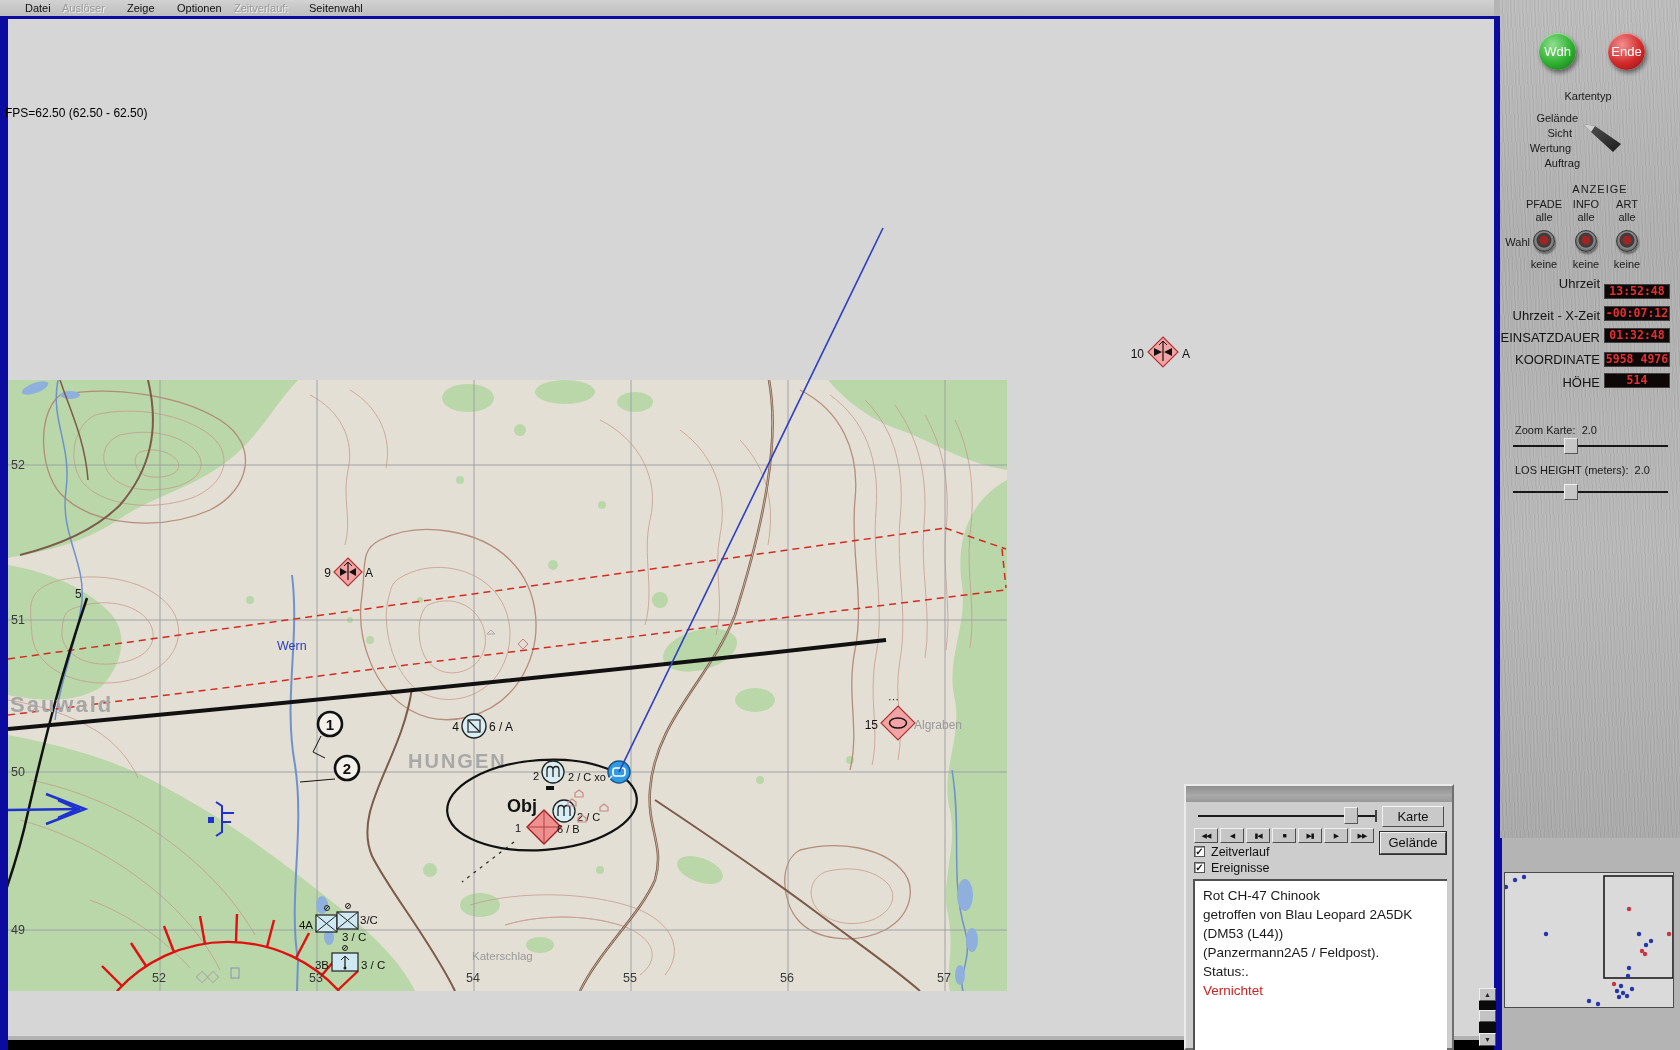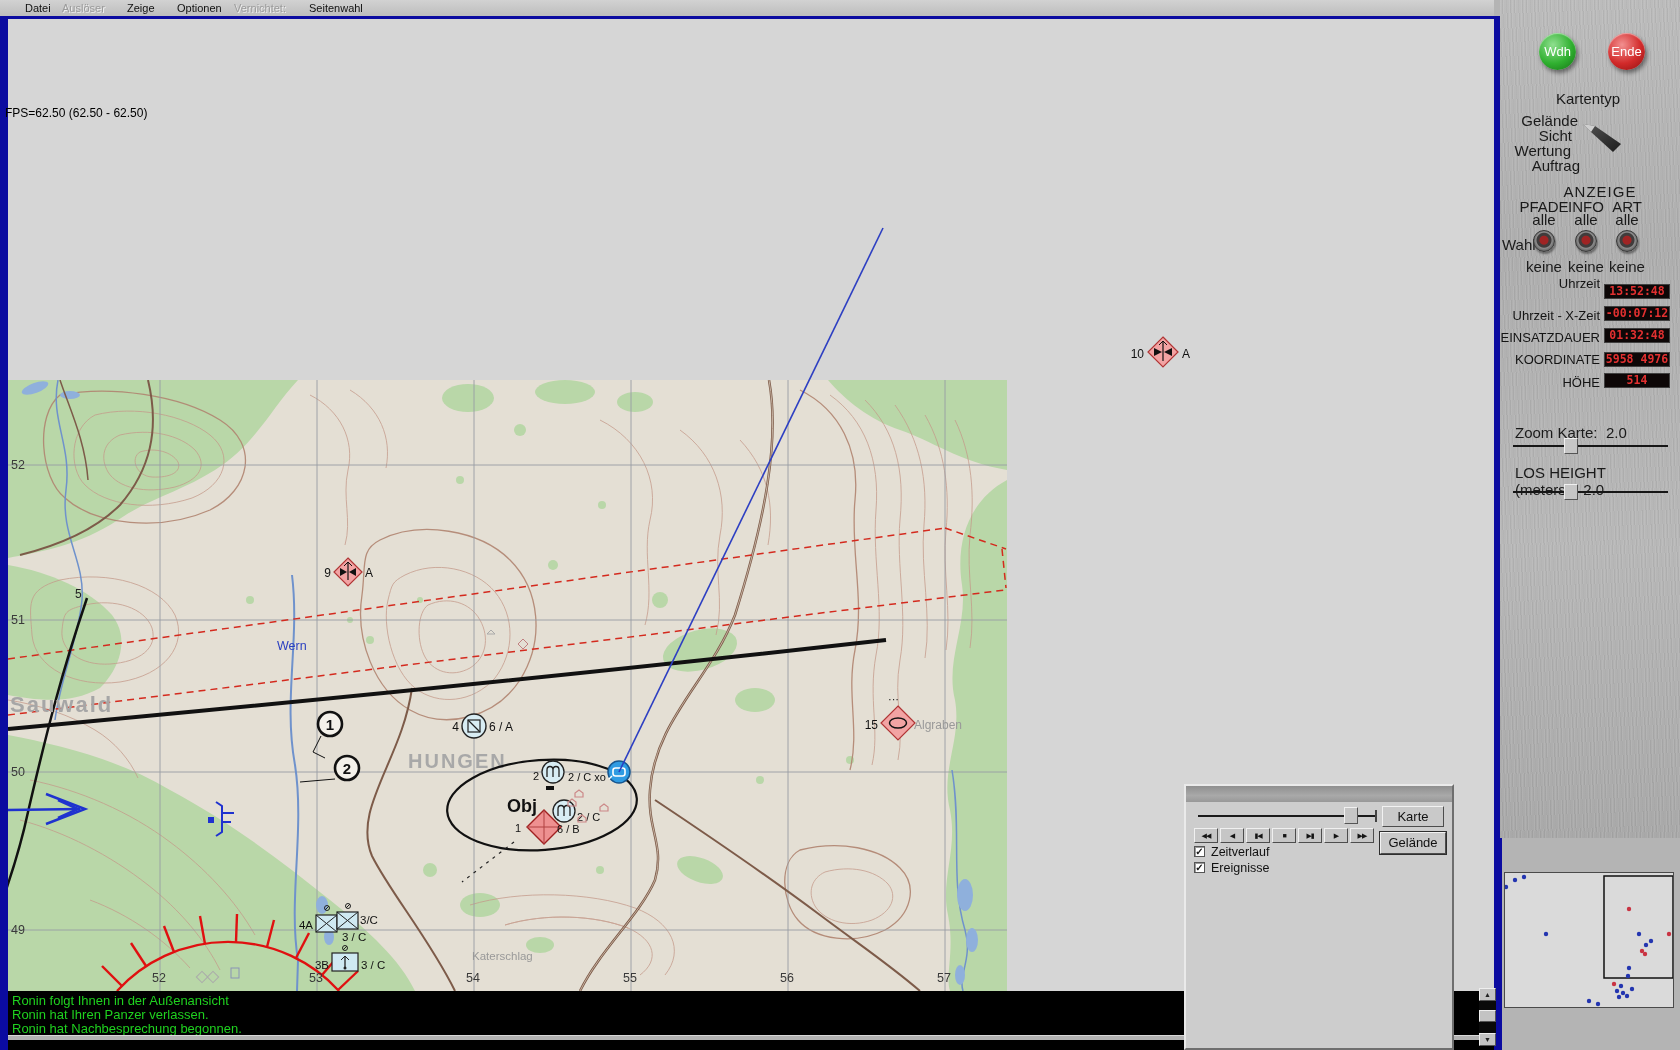--- a/index.html
+++ b/index.html
@@ -38,21 +38,21 @@
   #panel { left:1500px; top:0; width:180px; height:838px; z-index:4;
     background:
       repeating-linear-gradient(91deg, rgba(255,255,255,.07) 0 1px, rgba(0,0,0,0) 1px 3px),
       repeating-linear-gradient(86deg, rgba(0,0,0,.05) 0 1px, rgba(0,0,0,0) 1px 4px),
       linear-gradient(180deg,#bcbcbc,#aeaeae 30%,#b8b8b8 65%,#a9a9a9); }
   .round-btn { position:absolute; width:37px; height:37px; border-radius:50%;
     color:#fff; font-size:13px; text-align:center; line-height:37px;
     box-shadow:2px 3px 4px rgba(0,0,0,.45), inset 0 1px 1px rgba(255,255,255,.5); }
   #btn-wdh { left:39px; top:33px; background:radial-gradient(circle at 38% 32%, #8fdf8f, #30b030 55%, #137013); }
   #btn-ende { left:108px; top:33px; background:radial-gradient(circle at 38% 32%, #f29090, #d22a2a 55%, #8d0f0f); }
-  .ptxt { position:absolute; font-size:15px; color:#1a1a1a; }
+  .ptxt { position:absolute; font-size:11px; color:#1a1a1a; }
   .right { text-align:right; } .center { text-align:center; }
   .knob { position:absolute; width:22px; height:22px; border-radius:50%;
     background:radial-gradient(circle at 50% 46%, #a02424 0 4px, #403c3c 5px 7px, #8d8d8d 8px, #5e5e5e 11px);
     border:1px solid #383838; box-shadow:1px 2px 2px rgba(0,0,0,.4); }
   .led-label { position:absolute; font-size:13px; color:#141414; text-align:right; width:100px; }
   .led-box { position:absolute; left:104px; width:66px; height:15px; background:#0d0707;
     border:1px solid #404040; color:#e23030; font-family:"DejaVu Sans Mono", monospace;
     font-weight:bold; font-size:11.5px; text-align:center; line-height:13px; }
   .slider-track { position:absolute; height:2px; background:#161616; }
   .slider-handle { position:absolute; width:14px; height:16px; background:#c6c6c6;
@@ -375,34 +375,29 @@
     <text x="1144" y="358" font-size="12" fill="#111" text-anchor="end">10</text>
     <text x="1182" y="358" font-size="12" fill="#111">A</text>
   </g>
 </svg>
 
 <div class="abs" id="menubar">
   <span class="menu-item" style="left:25px">Datei</span>
   <span class="menu-item disabled" style="left:62px">Auslöser</span>
   <span class="menu-item" style="left:127px">Zeige</span>
   <span class="menu-item" style="left:177px">Optionen</span>
-  <span class="menu-item disabled" style="left:234px">Vernichtet:</span>
+  <span class="menu-item disabled" style="left:234px">Zeitverlauf:</span>
   <span class="menu-item" style="left:309px">Seitenwahl</span>
 </div>
 <div class="abs" id="frame-top"></div>
 <div class="abs" id="frame-left"></div>
 <div class="abs" id="frame-right"></div>
 <div class="abs" id="fps">FPS=62.50 (62.50 - 62.50)</div>
 
 <div class="abs" id="console">
-  <div class="main">
-    <div class="msg" style="top:3px">Ronin folgt Ihnen in der Außenansicht</div>
-    <div class="msg" style="top:17px">Ronin hat Ihren Panzer verlassen.</div>
-    <div class="msg" style="top:31px">Ronin hat Nachbesprechung begonnen.</div>
-  </div>
   <div class="sep"></div>
   <div class="bottom"></div>
   <div class="scrollbar">
     <div class="sb-btn" style="top:0">▲</div>
     <div class="sb-track"></div>
     <div class="sb-thumb"></div>
     <div class="sb-btn" style="top:45px">▼</div>
   </div>
 </div>
 
@@ -514,13 +509,21 @@
     <div class="chk-label">Zeitverlauf</div>
   </div>
   <div class="chk-row" style="top:75px">
     <div class="chk-box">✓</div>
     <div class="chk-label">Ereignisse</div>
   </div>
 
   <div class="dlg-btn" style="left:196px;top:20px;width:62px;height:21px;line-height:19px">Karte</div>
   <div class="dlg-btn" style="left:194px;top:46px;width:66px;height:22px;line-height:20px;box-shadow:0 0 0 1px #2e2e2e">Gelände</div>
 
+  <div id="dlg-text">
+    <div>Rot CH-47 Chinook</div>
+    <div>getroffen von Blau Leopard 2A5DK</div>
+    <div>(DM53 (L44))</div>
+    <div>(Panzermann2A5 / Feldpost).</div>
+    <div>Status:.</div>
+    <div class="status-red">Vernichtet</div>
+  </div>
 </div>
 
 </body></html>

